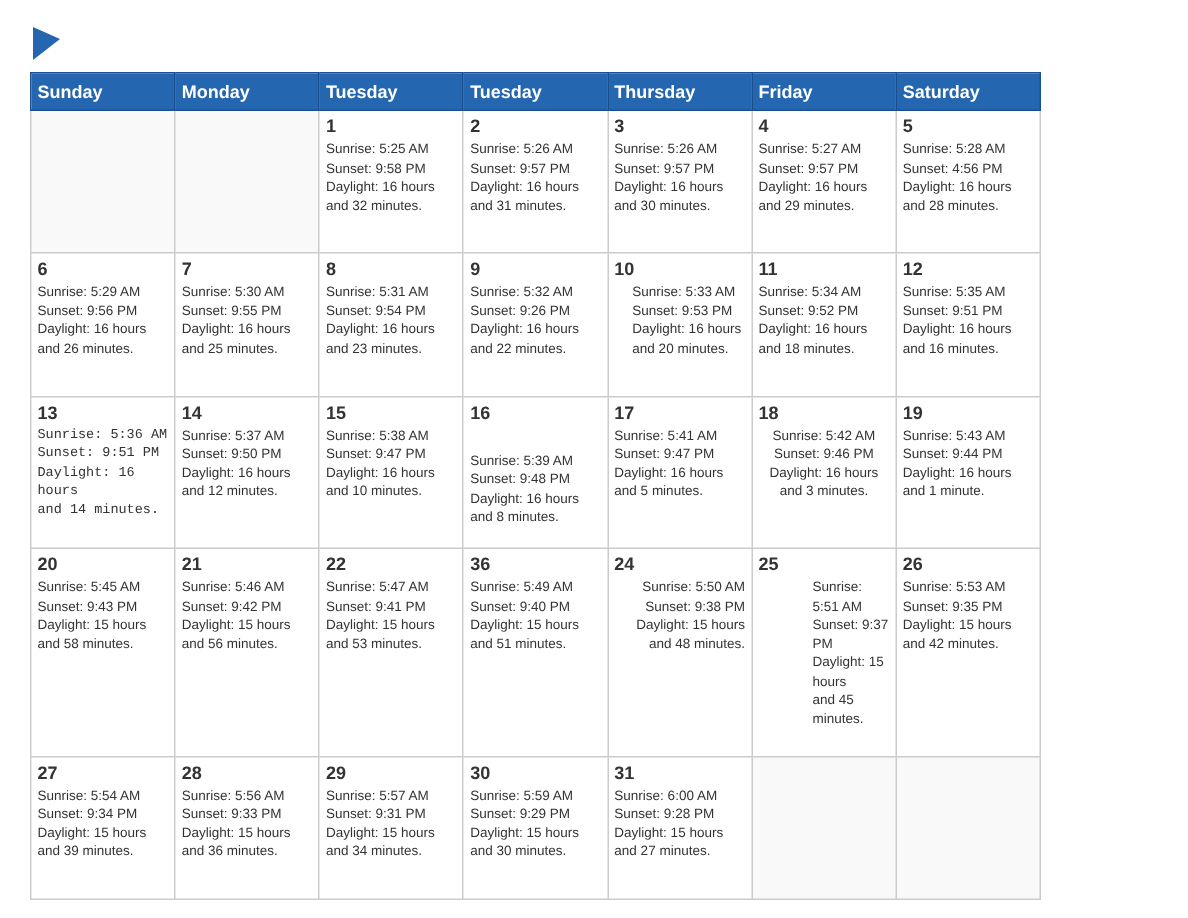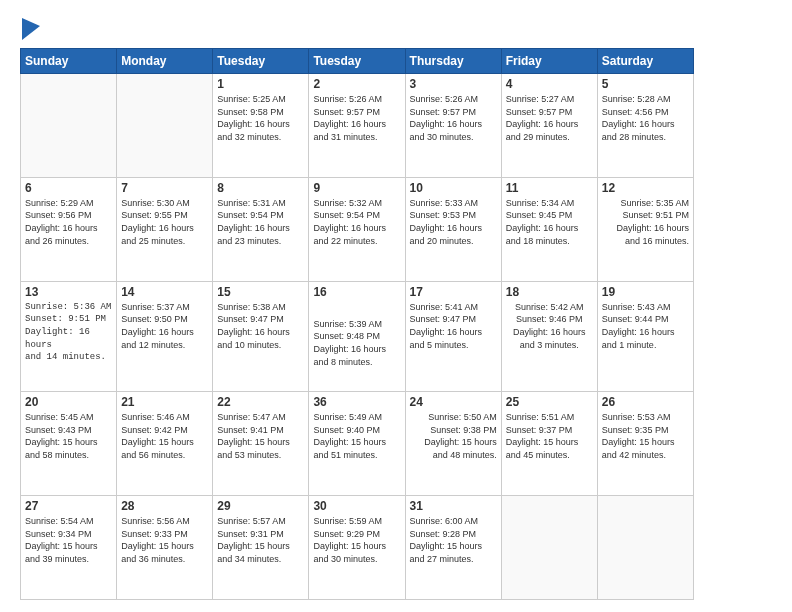--- a/index.html
+++ b/index.html
@@ -193,41 +193,41 @@
           <td>
             <span class="day-num">8</span>
             <div class="cell-text" style="white-space: pre-line;">Sunrise: 5:31 AM
 Sunset: 9:54 PM
 Daylight: 16 hours
 and 23 minutes.</div>
           </td>
           <td>
             <span class="day-num">9</span>
             <div class="cell-text" style="white-space: pre-line;">Sunrise: 5:32 AM
-Sunset: 9:54 PM
+Sunset: 9:26 PM
 Daylight: 16 hours
 and 22 minutes.</div>
           </td>
           <td>
             <span class="day-num">10</span>
-            <div class="cell-text" style="white-space: pre-line;">Sunrise: 5:33 AM
+            <div class="cell-text" style="white-space: pre-line; margin-left: 12px;">Sunrise: 5:33 AM
 Sunset: 9:53 PM
 Daylight: 16 hours
 and 20 minutes.</div>
           </td>
           <td>
             <span class="day-num">11</span>
             <div class="cell-text" style="white-space: pre-line;">Sunrise: 5:34 AM
-Sunset: 9:45 PM
+Sunset: 9:52 PM
 Daylight: 16 hours
 and 18 minutes.</div>
           </td>
           <td>
             <span class="day-num">12</span>
-            <div class="cell-text" style="white-space: pre-line; text-align: right;">Sunrise: 5:35 AM
+            <div class="cell-text" style="white-space: pre-line;">Sunrise: 5:35 AM
 Sunset: 9:51 PM
 Daylight: 16 hours
 and 16 minutes.</div>
           </td>
         </tr>
         <tr class="week-row">
           <td>
             <span class="day-num">13</span>
             <div class="cell-text" style="white-space: pre-line; font-family: Liberation Mono, monospace;">Sunrise: 5:36 AM
 Sunset: 9:51 PM
@@ -308,21 +308,21 @@
           </td>
           <td>
             <span class="day-num">24</span>
             <div class="cell-text" style="white-space: pre-line; text-align: right;">Sunrise: 5:50 AM
 Sunset: 9:38 PM
 Daylight: 15 hours
 and 48 minutes.</div>
           </td>
           <td>
             <span class="day-num">25</span>
-            <div class="cell-text" style="white-space: pre-line;">Sunrise: 5:51 AM
+            <div class="cell-text" style="white-space: pre-line; margin-left: 36px;">Sunrise: 5:51 AM
 Sunset: 9:37 PM
 Daylight: 15 hours
 and 45 minutes.</div>
           </td>
           <td>
             <span class="day-num">26</span>
             <div class="cell-text" style="white-space: pre-line;">Sunrise: 5:53 AM
 Sunset: 9:35 PM
 Daylight: 15 hours
 and 42 minutes.</div>

